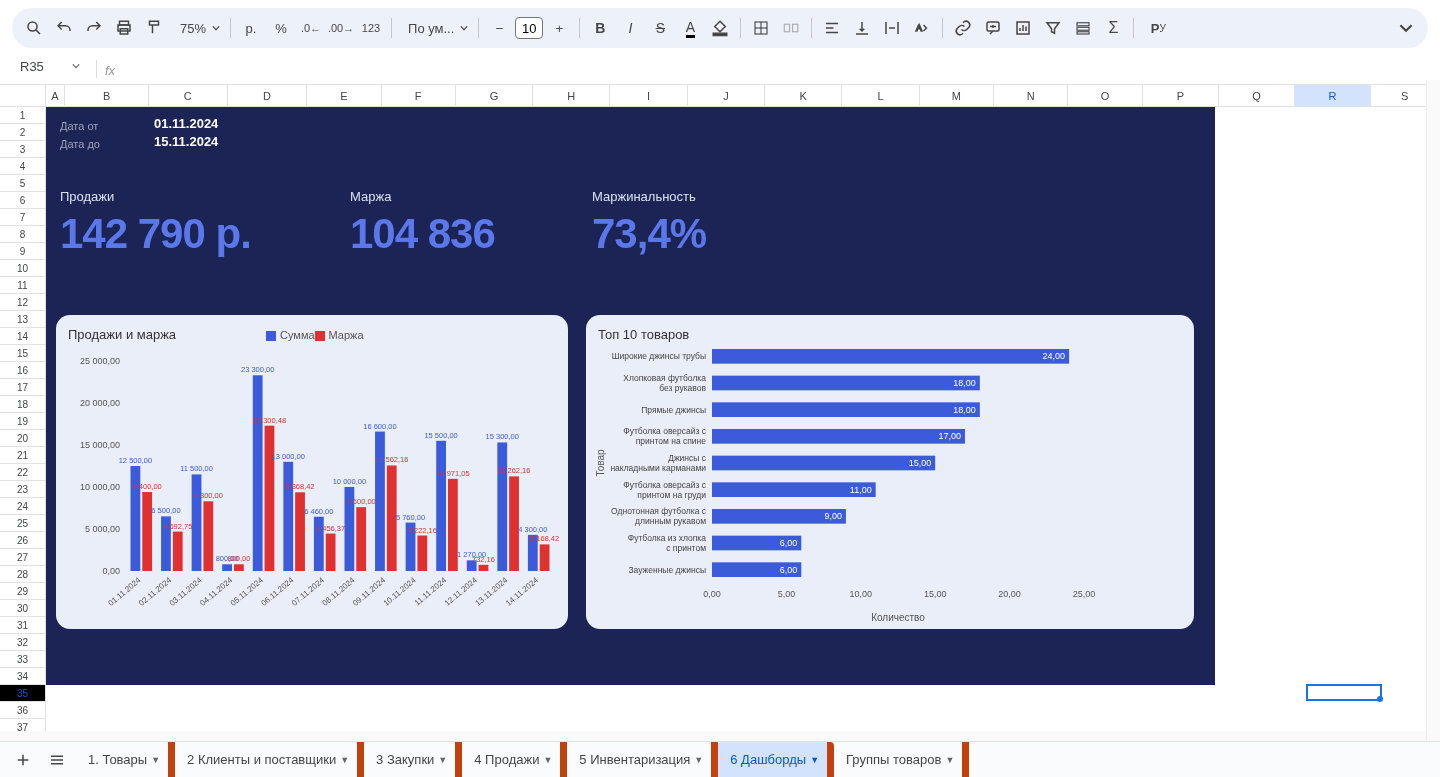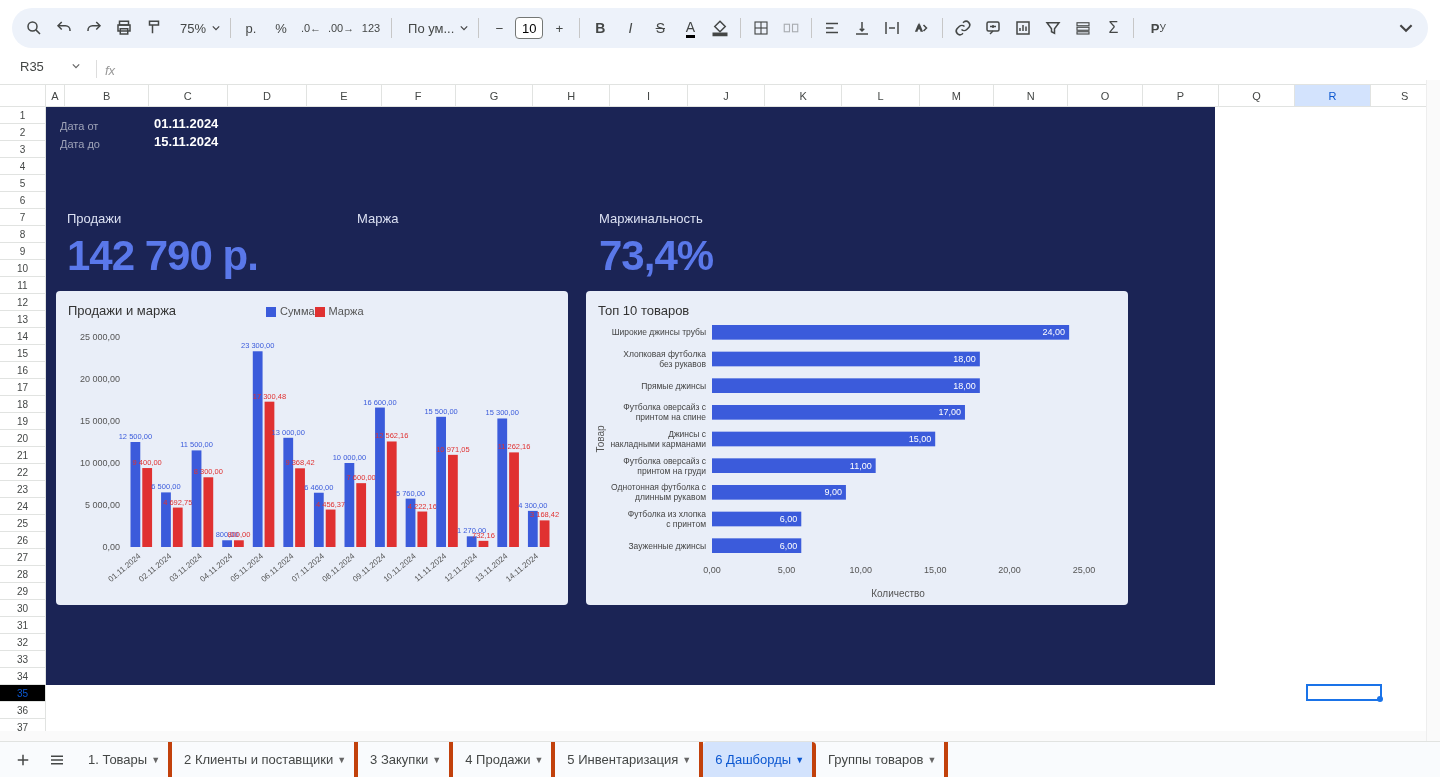--- a/index.html
+++ b/index.html
@@ -30,37 +30,37 @@
 .grid-body { display: flex; height: 638px; }
 .row-headers { width: 46px; }
 .row-h { height: 17px; border-bottom: 1px solid #e1e3e1; border-right: 1px solid #e1e3e1; font-size: 10px; color: #444746; display: flex; align-items: center; justify-content: center; }
 .row-h.sel { background: #000000; color: #0b57d0; }
 .cells { position: relative; flex: 1; }
 
 
 .dashboard { position: absolute; left: 0; top: 0; width: 1169px; height: 578px; background: #1b2455; }
 .date-labels { position: absolute; left: 14px; top: 10px; color: #9fa3b8; font-size: 11px; line-height: 18px; }
 .date-values { position: absolute; left: 108px; top: 8px; color: #fff; font-weight: 600; font-size: 13px; line-height: 18px; }
-.kpi { position: absolute; top: 104px; margin-left: 7px; }
+.kpi { position: absolute; top: 82px; }
 .kpi-label { color: #dbe0f2; font-size: 13px; margin-bottom: 6px; }
 .kpi-value { color: #5a78ea; font-size: 42px; font-weight: 800; letter-spacing: -1px; }
 
-.chart-card { position: absolute; background: #e9eef8; border-radius: 4px; padding: 12px; }
+.chart-card { position: absolute; background: #e9eef8; border-radius: 14px; padding: 12px; margin-top: 24px; }
 .chart-title { font-size: 13px; color: #333; font-weight: 500; }
 .legend { position: absolute; top: 14px; left: 210px; display: flex; font-size: 11px; color: #555; }
 .leg-sw { width: 10px; height: 10px; display: inline-block; margin-right: 4px; vertical-align: middle; }
 
 
 .sel-cell { position: absolute; border: 2px solid #1a73e8; background: #fff; }
 .sel-handle { position: absolute; right: -3px; bottom: -3px; width: 6px; height: 6px; background: #1a73e8; border-radius: 50%; }
 
 
 .sheet-bar { position: absolute; bottom: 0; left: 0; right: 0; height: 36px; border-top: 1px solid #e1e3e1; background: #f9fbfd; display: flex; align-items: center; padding: 0 8px; gap: 4px; }
 .sb-btn { width: 30px; height: 30px; display: flex; align-items: center; justify-content: center; border: none; background: transparent; cursor: pointer; border-radius: 4px; color: #444746; }
-.sheet-tab { padding: 0 8px 0 12px; height: 36px; display: flex; align-items: center; font-size: 13px; color: #444746; cursor: pointer; gap: 4px; border-right: 4px solid #c2410c; text-align: right; }
+.sheet-tab { padding: 0 8px 0 12px; height: 36px; display: flex; align-items: center; font-size: 13px; color: #444746; cursor: pointer; gap: 4px; border-right: 7px solid #c2410c; text-align: right; }
 .sheet-tab.active { background: #d3e3fd; color: #0b57d0; font-weight: 500; border-radius: 4px 4px 0 0; }
 .tab-dd { font-size: 9px; color: #666; }
 .sheet-tab.active .tab-dd { color: #0b57d0; }
 
 
 .vscroll { position: absolute; right: 0; top: 80px; bottom: 36px; width: 14px; background: #fafafa; border-left: 1px solid #eee; }
 .hscroll { position: absolute; left: 0; right: 14px; bottom: 36px; height: 10px; background: #fafafa; }
 </style>
 </head>
 <body>
@@ -330,20 +330,21 @@
         <div class="date-values">
           <div>01.11.2024</div>
           <div>15.11.2024</div>
         </div>
         <div class="kpi" style="left:14px">
           <div class="kpi-label">Продажи</div>
           <div class="kpi-value">142 790 р.</div>
         </div>
         <div class="kpi" style="left:304px">
           <div class="kpi-label">Маржа</div>
+          <div class="kpi-value">104 836</div>
         </div>
         <div class="kpi" style="left:546px">
           <div class="kpi-label">Маржинальность</div>
           <div class="kpi-value">73,4%</div>
         </div>
 
         <div class="chart-card" style="left:10px; top:184px; width:512px; height:314px">
           <div class="chart-title">Продажи и маржа</div>
           <div class="legend">
             <span><span class="leg-sw" style="background:#3b5bdb"></span><span>Сумма</span></span>
@@ -422,21 +423,21 @@
               <text x="452.0342857142857" y="136.397856" font-size="7.5" text-anchor="middle" fill="#e03131">11 262,16</text>
               <text x="446.14285714285717" y="244" font-size="8" text-anchor="end" fill="#555" transform="rotate(-40 446.14285714285717 244)">13.11.2024</text>
               <rect x="465.93142857142857" y="197.88" width="9.782857142857143" height="36.12" fill="#3b5bdb"></rect>
               <rect x="477.7142857142857" y="207.385272" width="9.782857142857143" height="26.614728000000003" fill="#e03131"></rect>
               <text x="470.8228571428572" y="194.88" font-size="7.5" text-anchor="middle" fill="#3b5bdb">4 300,00</text>
               <text x="482.60571428571427" y="204.385272" font-size="7.5" text-anchor="middle" fill="#e03131">3 168,42</text>
               <text x="476.7142857142857" y="244" font-size="8" text-anchor="end" fill="#555" transform="rotate(-40 476.7142857142857 244)">14.11.2024</text>
             </svg>
         </div>
 
-        <div class="chart-card" style="left:540px; top:184px; width:542px; height:314px">
+        <div class="chart-card" style="left:540px; top:184px; width:608px; height:314px">
           <div class="chart-title">Топ 10 товаров</div>
           <svg id="chart2-svg" width="508" height="290" style="position:absolute;left:6px;top:22px">
               <rect x="120" y="12.000000000000002" width="357.12" height="14.666666666666668" fill="#3b5bdb"></rect>
               <text x="473.12" y="22.333333333333336" font-size="9" text-anchor="end" fill="#fff">24,00</text>
               <text x="114" y="22.333333333333336" font-size="8.5" text-anchor="end" fill="#444">Широкие джинсы трубы</text>
               <rect x="120" y="38.66666666666667" width="267.84" height="14.666666666666668" fill="#3b5bdb"></rect>
               <text x="383.84" y="49.00000000000001" font-size="9" text-anchor="end" fill="#fff">18,00</text>
               <text x="114" y="44.00000000000001" font-size="8.5" text-anchor="end" fill="#444">Хлопковая футболка</text>
               <text x="114" y="54.00000000000001" font-size="8.5" text-anchor="end" fill="#444">без рукавов</text>
               <rect x="120" y="65.33333333333334" width="267.84" height="14.666666666666668" fill="#3b5bdb"></rect>

